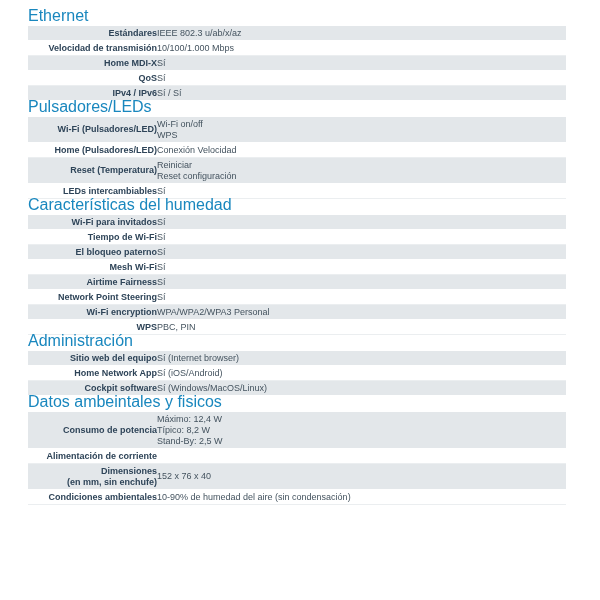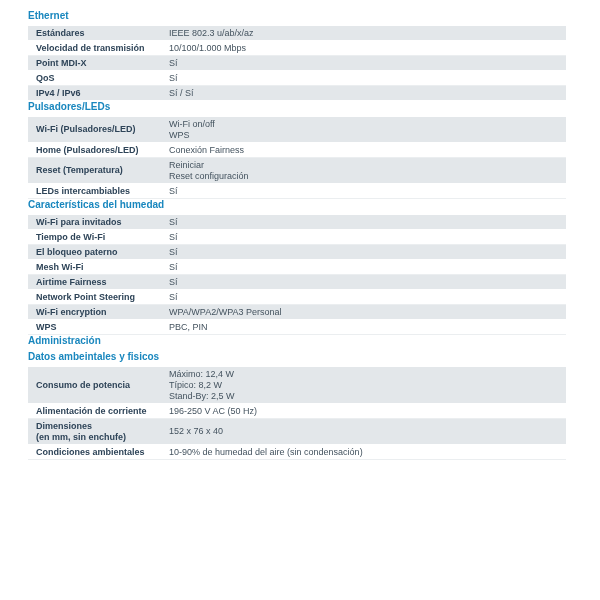--- a/index.html
+++ b/index.html
@@ -12,22 +12,22 @@
     font-family: "Liberation Sans", "DejaVu Sans", sans-serif;
   }
   .page {
     box-sizing: border-box;
     width: 600px;
     padding: 6px 34px 0 28px;
   }
   .section { margin-top: 0; }
   .section:first-child { margin-top: 4px; }
   .section-title {
-    font-size: 10px;
-    font-weight: 700;
+    font-size: 16px;
+    font-weight: 400;
     color: #1987be;
     line-height: 11px;
     margin: 0 0 5px 0;
   }
   .rows { width: 100%; }
   .row {
     display: flex;
     align-items: center;
     font-size: 9px;
     line-height: 11px;
@@ -42,47 +42,47 @@
     border-bottom: 1px solid #ebeef0;
   }
   .cell-label {
     flex: 0 0 129px;
     width: 129px;
     padding-left: 8px;
     box-sizing: border-box;
     font-weight: 700;
     color: #2e4458;
     white-space: pre-line;
+    text-align: right;
   }
   .cell-value {
     flex: 1;
     padding-right: 8px;
     color: #44535f;
     white-space: pre-line;
-    padding-left: 12px;
   }
 </style>
 </head>
 <body>
 
 <div class="page">
 
   <div class="section">
     <div class="section-title">Ethernet</div>
     <div class="rows">
       <div class="row">
         <div class="cell-label">Estándares</div>
         <div class="cell-value">IEEE 802.3 u/ab/x/az</div>
       </div>
       <div class="row">
         <div class="cell-label">Velocidad de transmisión</div>
         <div class="cell-value">10/100/1.000 Mbps</div>
       </div>
       <div class="row">
-        <div class="cell-label">Point MDI-X</div>
+        <div class="cell-label">Home MDI-X</div>
         <div class="cell-value">Sí</div>
       </div>
       <div class="row">
         <div class="cell-label">QoS</div>
         <div class="cell-value">Sí</div>
       </div>
       <div class="row">
         <div class="cell-label">IPv4 / IPv6</div>
         <div class="cell-value">Sí / Sí</div>
       </div>
@@ -92,21 +92,21 @@
   <div class="section">
     <div class="section-title">Pulsadores/LEDs</div>
     <div class="rows">
       <div class="row">
         <div class="cell-label">Wi-Fi (Pulsadores/LED)</div>
         <div class="cell-value">Wi-Fi on/off
 WPS</div>
       </div>
       <div class="row">
         <div class="cell-label">Home (Pulsadores/LED)</div>
-        <div class="cell-value">Conexión Fairness</div>
+        <div class="cell-value">Conexión Velocidad</div>
       </div>
       <div class="row">
         <div class="cell-label">Reset (Temperatura)</div>
         <div class="cell-value">Reiniciar
 Reset configuración</div>
       </div>
       <div class="row">
         <div class="cell-label">LEDs intercambiables</div>
         <div class="cell-value">Sí</div>
       </div>
@@ -146,34 +146,47 @@
       </div>
       <div class="row">
         <div class="cell-label">WPS</div>
         <div class="cell-value">PBC, PIN</div>
       </div>
     </div>
   </div>
 
   <div class="section">
     <div class="section-title">Administración</div>
+    <div class="rows">
+      <div class="row">
+        <div class="cell-label">Sitio web del equipo</div>
+        <div class="cell-value">Sí (Internet browser)</div>
+      </div>
+      <div class="row">
+        <div class="cell-label">Home Network App</div>
+        <div class="cell-value">Sí (iOS/Android)</div>
+      </div>
+      <div class="row">
+        <div class="cell-label">Cockpit software</div>
+        <div class="cell-value">Sí (Windows/MacOS/Linux)</div>
+      </div>
+    </div>
   </div>
 
   <div class="section">
     <div class="section-title">Datos ambeintales y fisicos</div>
     <div class="rows">
       <div class="row">
         <div class="cell-label">Consumo de potencia</div>
         <div class="cell-value">Máximo: 12,4 W
 Típico: 8,2 W
 Stand-By: 2,5 W</div>
       </div>
       <div class="row">
         <div class="cell-label">Alimentación de corriente</div>
-        <div class="cell-value">196-250 V AC (50 Hz)</div>
       </div>
       <div class="row">
         <div class="cell-label">Dimensiones
 (en mm, sin enchufe)</div>
         <div class="cell-value">152 x 76 x 40</div>
       </div>
       <div class="row">
         <div class="cell-label">Condiciones ambientales</div>
         <div class="cell-value">10-90% de humedad del aire (sin condensación)</div>
       </div>

